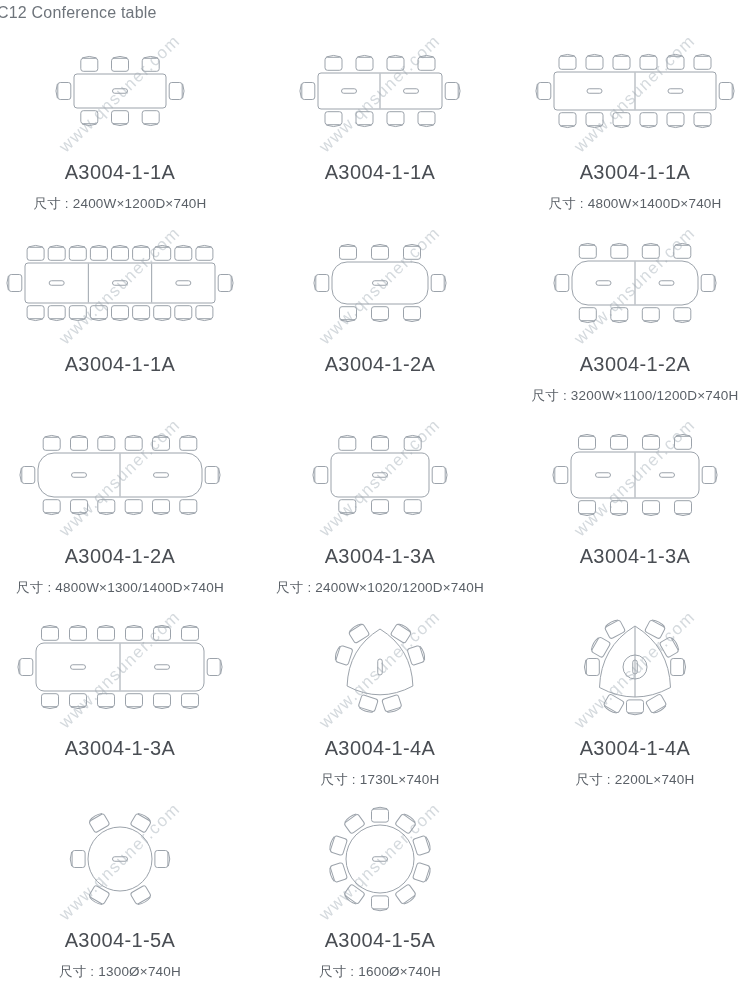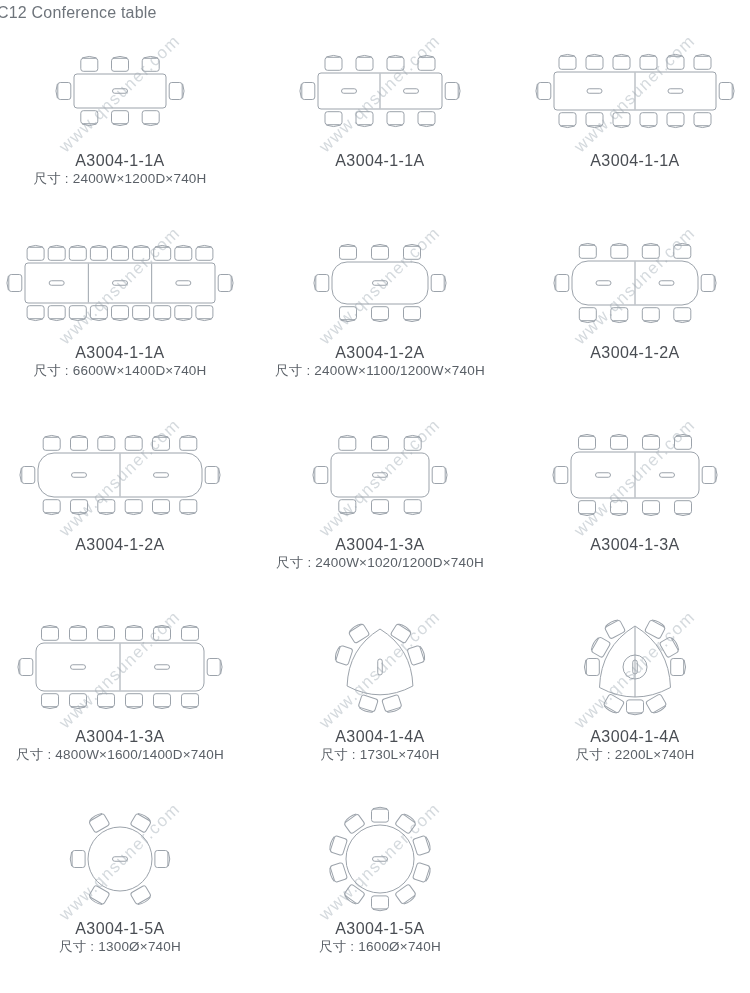--- a/index.html
+++ b/index.html
@@ -33,24 +33,24 @@
     position:absolute;left:50%;top:64px;
     transform:translate(-50%,-50%) rotate(-44deg);
     font-size:17px;letter-spacing:1.5px;white-space:nowrap;
     color:var(--watermark);user-select:none;pointer-events:none;
   }
   svg.diagram{width:230px;height:110px;display:block;position:relative;}
   .diagram rect,.diagram path,.diagram line,.diagram circle{
     fill:none;stroke:var(--line);stroke-width:1;
   }
   .model{
-    margin-top:6px;font-size:16px;color:var(--model);letter-spacing:.4px;
+    margin-top:15px;font-size:20px;color:var(--model);letter-spacing:.4px;
   }
   .size{
-    font-size:13.5px;color:var(--size);letter-spacing:.2px;
+    margin-top:11px;font-size:13.5px;color:var(--size);letter-spacing:.2px;
   }
 </style>
 </head>
 <body>
 
 <div class="page-title">C12 Conference table</div>
 
 <div class="catalog-grid">
   <div class="cell">
     <div class="watermark">www.qnsuner.com</div>
@@ -203,20 +203,21 @@
         <g transform="translate(24.3,55.0) rotate(-90.0)">
           <rect x="-8.5" y="-6.5" width="17" height="13" rx="2.5"></rect>
           <path d="M -7.2 -6.9 Q 0 -9.8 7.2 -6.9"></path>
         </g>
         <g transform="translate(205.7,55.0) rotate(90.0)">
           <rect x="-8.5" y="-6.5" width="17" height="13" rx="2.5"></rect>
           <path d="M -7.2 -6.9 Q 0 -9.8 7.2 -6.9"></path>
         </g>
       </svg>
     <div class="model">A3004-1-1A</div>
+    <div class="size">尺寸 : 4800W×1400D×740H</div>
   </div>
 
   <div class="cell">
     <div class="watermark">www.qnsuner.com</div>
     <svg class="diagram" viewBox="0 0 230 110">
         <rect x="20" y="35" width="190" height="40" rx="3"></rect>
         <line x1="83.33333333333334" y1="35.6" x2="83.33333333333334" y2="74.4"></line>
         <line x1="146.66666666666669" y1="35.6" x2="146.66666666666669" y2="74.4"></line>
         <rect x="44.16666666666667" y="52.75" width="15" height="4.5" rx="2.25"></rect>
         <rect x="107.5" y="52.75" width="15" height="4.5" rx="2.25"></rect>
@@ -296,21 +297,20 @@
         <g transform="translate(10.3,55.0) rotate(-90.0)">
           <rect x="-8.5" y="-6.5" width="17" height="13" rx="2.5"></rect>
           <path d="M -7.2 -6.9 Q 0 -9.8 7.2 -6.9"></path>
         </g>
         <g transform="translate(219.7,55.0) rotate(90.0)">
           <rect x="-8.5" y="-6.5" width="17" height="13" rx="2.5"></rect>
           <path d="M -7.2 -6.9 Q 0 -9.8 7.2 -6.9"></path>
         </g>
       </svg>
     <div class="model">A3004-1-1A</div>
-    <div class="size">尺寸 : 6600W×1400D×740H</div>
   </div>
 
   <div class="cell">
     <div class="watermark">www.qnsuner.com</div>
     <svg class="diagram" viewBox="0 0 230 110">
         <rect x="67" y="34" width="96" height="42" rx="15"></rect>
         <rect x="107.5" y="52.75" width="15" height="4.5" rx="2.25"></rect>
         <g transform="translate(83.0,24.8) rotate(0.0)">
           <rect x="-8.5" y="-6.5" width="17" height="13" rx="2.5"></rect>
           <path d="M -7.2 -6.9 Q 0 -9.8 7.2 -6.9"></path>
@@ -338,21 +338,20 @@
         <g transform="translate(57.3,55.0) rotate(-90.0)">
           <rect x="-8.5" y="-6.5" width="17" height="13" rx="2.5"></rect>
           <path d="M -7.2 -6.9 Q 0 -9.8 7.2 -6.9"></path>
         </g>
         <g transform="translate(172.7,55.0) rotate(90.0)">
           <rect x="-8.5" y="-6.5" width="17" height="13" rx="2.5"></rect>
           <path d="M -7.2 -6.9 Q 0 -9.8 7.2 -6.9"></path>
         </g>
       </svg>
     <div class="model">A3004-1-2A</div>
-    <div class="size">尺寸 : 2400W×1100/1200W×740H</div>
   </div>
 
   <div class="cell">
     <div class="watermark">www.qnsuner.com</div>
     <svg class="diagram" viewBox="0 0 230 110">
         <rect x="52" y="33" width="126" height="44" rx="16"></rect>
         <line x1="115" y1="33.6" x2="115" y2="76.4"></line>
         <rect x="76" y="52.75" width="15" height="4.5" rx="2.25"></rect>
         <rect x="139" y="52.75" width="15" height="4.5" rx="2.25"></rect>
         <g transform="translate(67.8,23.8) rotate(0.0)">
@@ -390,20 +389,21 @@
         <g transform="translate(42.3,55.0) rotate(-90.0)">
           <rect x="-8.5" y="-6.5" width="17" height="13" rx="2.5"></rect>
           <path d="M -7.2 -6.9 Q 0 -9.8 7.2 -6.9"></path>
         </g>
         <g transform="translate(187.7,55.0) rotate(90.0)">
           <rect x="-8.5" y="-6.5" width="17" height="13" rx="2.5"></rect>
           <path d="M -7.2 -6.9 Q 0 -9.8 7.2 -6.9"></path>
         </g>
       </svg>
     <div class="model">A3004-1-2A</div>
+    <div class="size">尺寸 : 3200W×1100/1200D×740H</div>
   </div>
 
   <div class="cell">
     <div class="watermark">www.qnsuner.com</div>
     <svg class="diagram" viewBox="0 0 230 110">
         <rect x="33" y="33" width="164" height="44" rx="16"></rect>
         <line x1="115" y1="33.6" x2="115" y2="76.4"></line>
         <rect x="66.5" y="52.75" width="15" height="4.5" rx="2.25"></rect>
         <rect x="148.5" y="52.75" width="15" height="4.5" rx="2.25"></rect>
         <g transform="translate(46.7,23.8) rotate(0.0)">
@@ -457,20 +457,21 @@
         <g transform="translate(23.3,55.0) rotate(-90.0)">
           <rect x="-8.5" y="-6.5" width="17" height="13" rx="2.5"></rect>
           <path d="M -7.2 -6.9 Q 0 -9.8 7.2 -6.9"></path>
         </g>
         <g transform="translate(206.7,55.0) rotate(90.0)">
           <rect x="-8.5" y="-6.5" width="17" height="13" rx="2.5"></rect>
           <path d="M -7.2 -6.9 Q 0 -9.8 7.2 -6.9"></path>
         </g>
       </svg>
     <div class="model">A3004-1-2A</div>
+    <div class="size">尺寸 : 4800W×1300/1400D×740H</div>
   </div>
 
   <div class="cell">
     <div class="watermark">www.qnsuner.com</div>
     <svg class="diagram" viewBox="0 0 230 110">
         <rect x="66" y="33" width="98" height="44" rx="7"></rect>
         <rect x="107.5" y="52.75" width="15" height="4.5" rx="2.25"></rect>
         <g transform="translate(82.3,23.8) rotate(0.0)">
           <rect x="-8.5" y="-6.5" width="17" height="13" rx="2.5"></rect>
           <path d="M -7.2 -6.9 Q 0 -9.8 7.2 -6.9"></path>
@@ -617,21 +618,20 @@
         <g transform="translate(21.3,55.0) rotate(-90.0)">
           <rect x="-8.5" y="-6.5" width="17" height="13" rx="2.5"></rect>
           <path d="M -7.2 -6.9 Q 0 -9.8 7.2 -6.9"></path>
         </g>
         <g transform="translate(208.7,55.0) rotate(90.0)">
           <rect x="-8.5" y="-6.5" width="17" height="13" rx="2.5"></rect>
           <path d="M -7.2 -6.9 Q 0 -9.8 7.2 -6.9"></path>
         </g>
       </svg>
     <div class="model">A3004-1-3A</div>
-    <div class="size">尺寸 : 4800W×1600/1400D×740H</div>
   </div>
 
   <div class="cell">
     <div class="watermark">www.qnsuner.com</div>
     <svg class="diagram" viewBox="0 0 230 110">
         <path d="M 115 17 Q 146.7 36.7 147.9 74.0 Q 115 91.6 82.1 74.0 Q 83.3 36.7 115 17 Z"></path>
         <rect x="112.75" y="47" width="4.5" height="16" rx="2.25"></rect>
         <g transform="translate(150.8,43.4) rotate(72.0)">
           <rect x="-8.5" y="-6.5" width="17" height="13" rx="2.5"></rect>
           <path d="M -7.2 -6.9 Q 0 -9.8 7.2 -6.9"></path>

